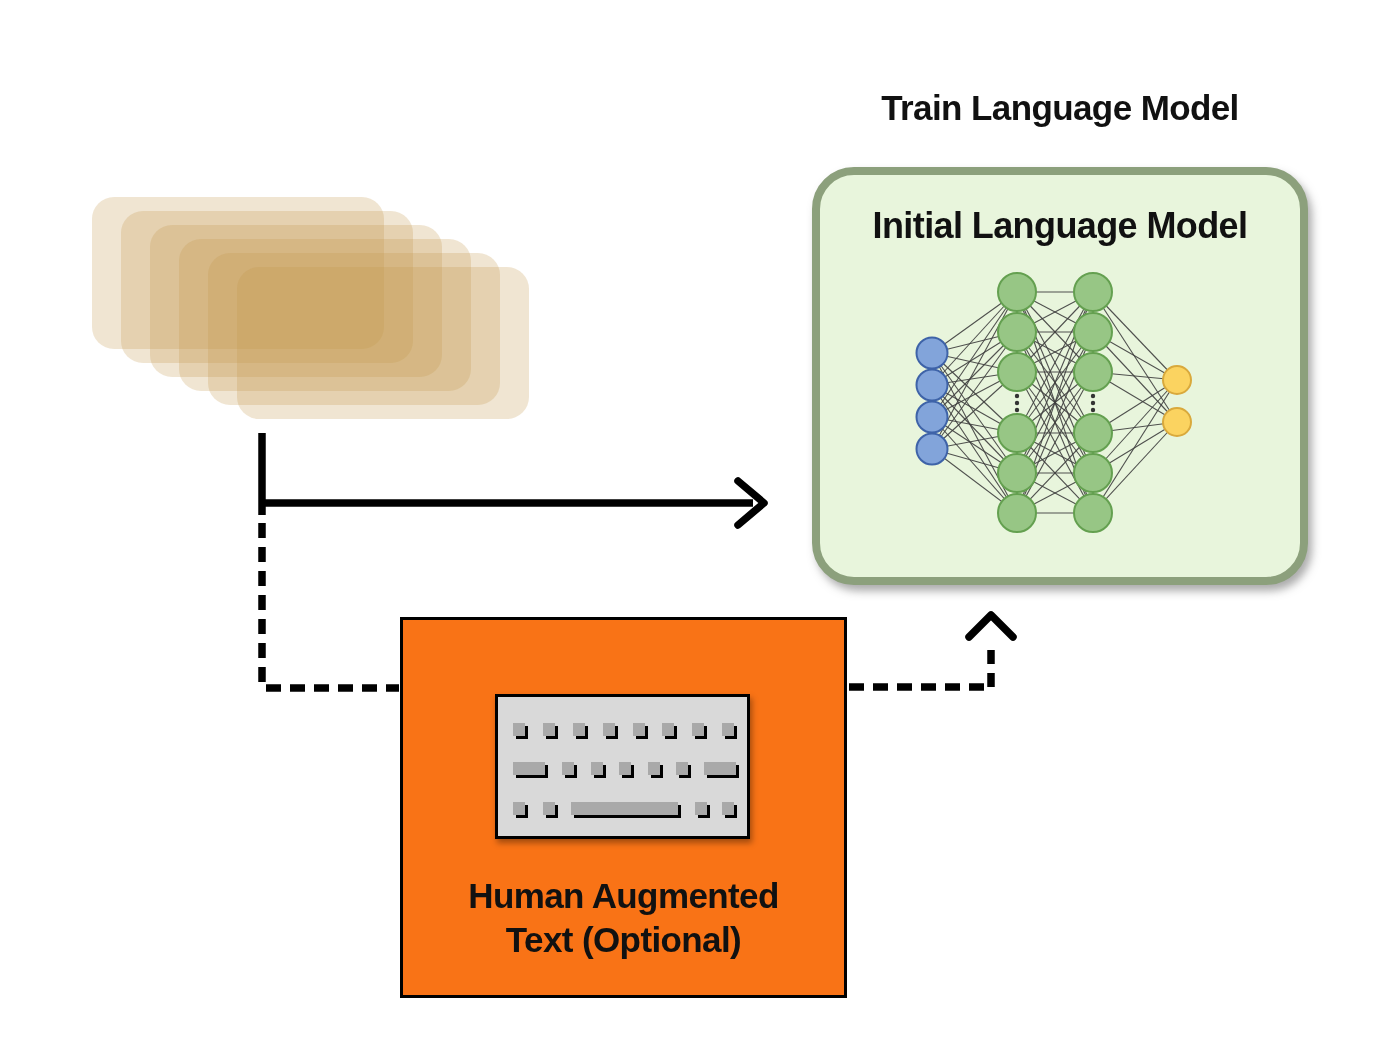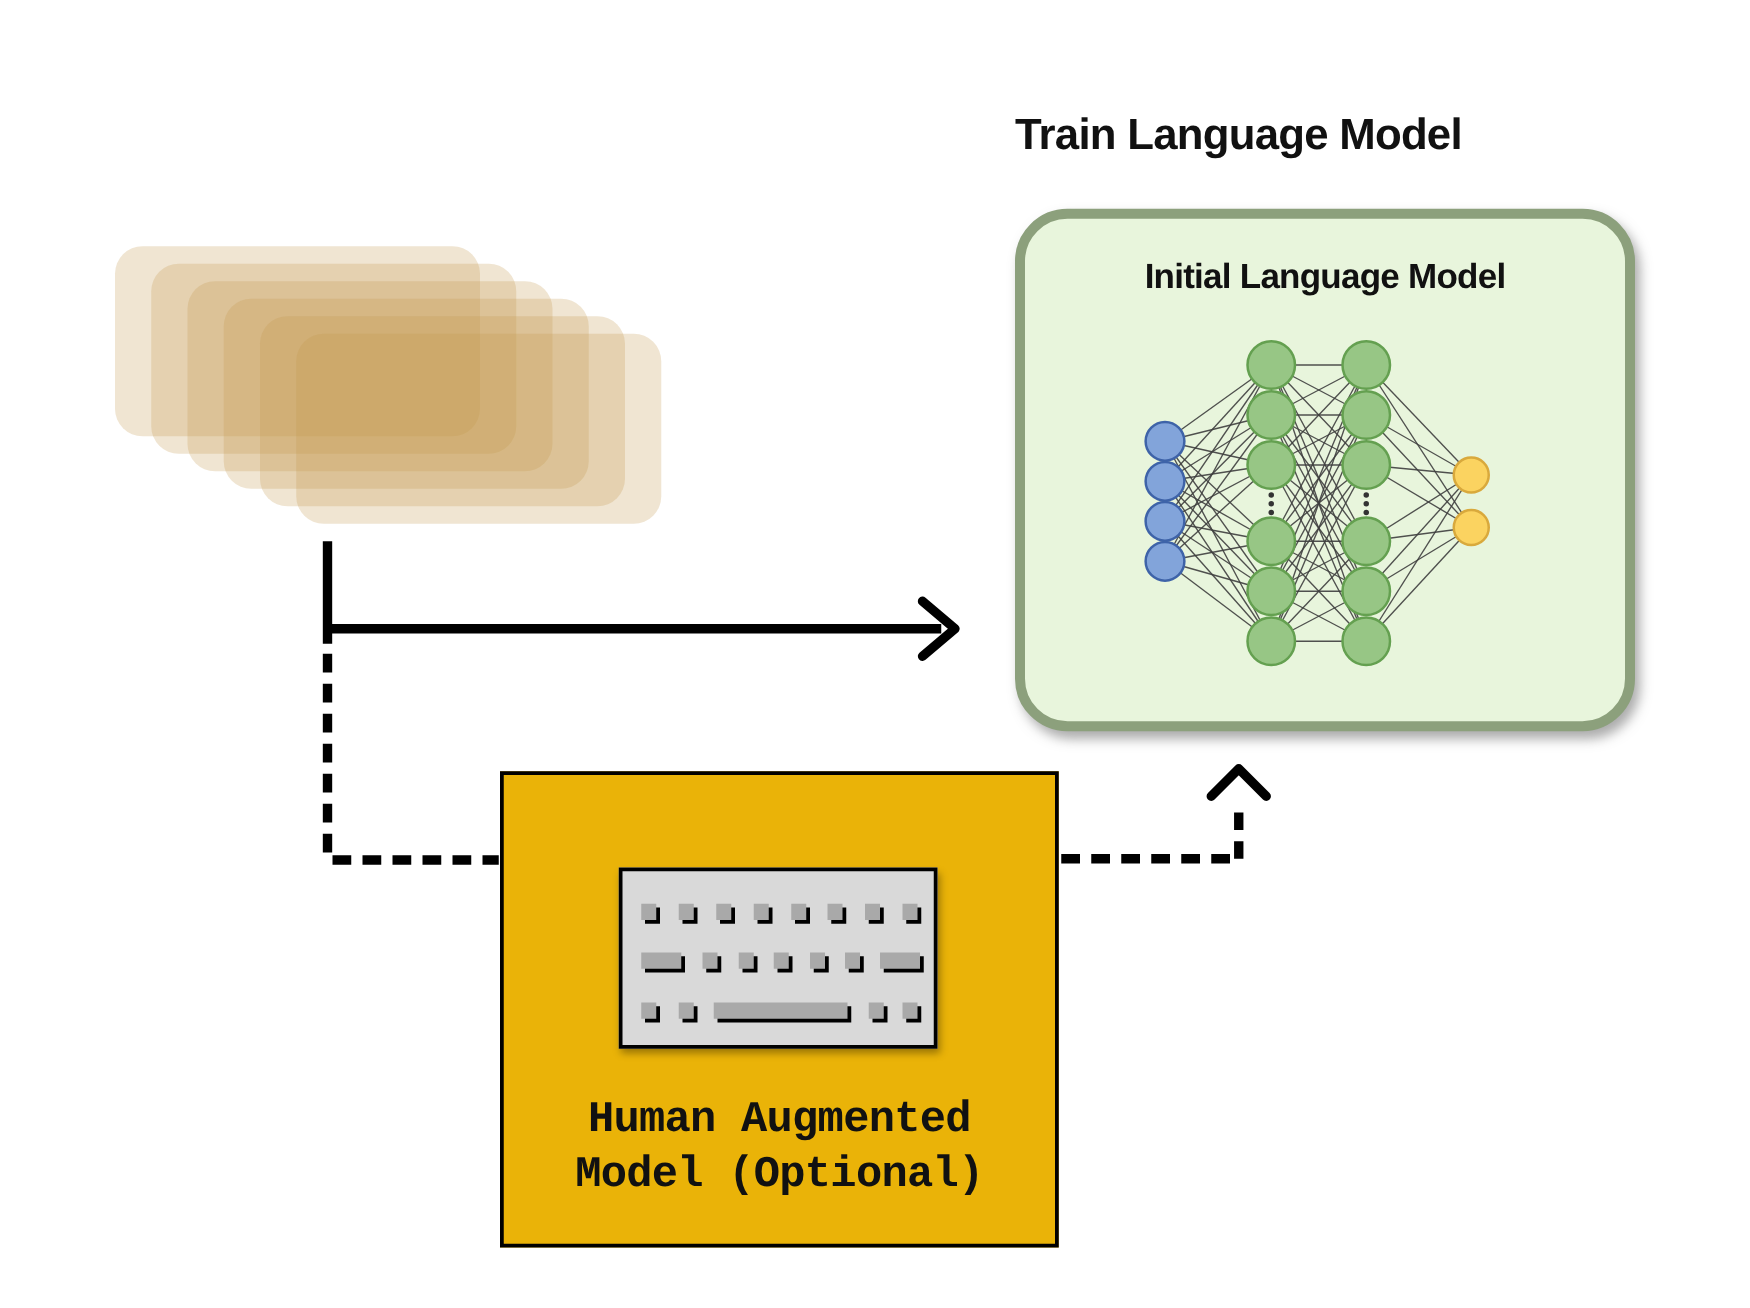--- a/index.html
+++ b/index.html
@@ -1,28 +1,28 @@
 <!DOCTYPE html>
 <html><head>
 <meta charset="utf-8">
 <style>
   html,body{margin:0;padding:0;background:#fff;}
   .canvas{position:relative;width:1400px;height:1046px;background:#ffffff;overflow:hidden;
           font-family:"Liberation Sans",sans-serif;color:#111;}
-  .heading{position:absolute;font-weight:700;font-size:35px;letter-spacing:-0.6px;white-space:nowrap;}
+  .heading{position:absolute;font-weight:700;font-size:35px;letter-spacing:-0.6px;text-align:center;white-space:nowrap;}
   .prompts-label{left:60px;top:138px;width:460px;}
   .train-label{left:812px;top:88px;width:496px;}
 
   .dataset-stack{position:absolute;left:92px;top:197px;width:437px;height:222px;}
   .card{position:absolute;}
 
   .model-box{position:absolute;left:812px;top:167px;width:496px;height:418px;box-sizing:border-box;
              border:8px solid #8ca07c;border-radius:42px;background:#e8f5dc;
              box-shadow:4px 6px 9px rgba(90,90,90,.5);}
-  .model-box-label{margin-top:30px;text-align:center;font-weight:700;font-size:28px;letter-spacing:-0.6px;}
+  .model-box-label{margin-top:30px;text-align:center;font-weight:700;font-size:36px;letter-spacing:-0.6px;}
   #nn-svg{position:absolute;left:-8px;top:-8px;}
 
   .arrows{position:absolute;left:0;top:0;pointer-events:none;}
   .arrows path,.arrows polyline{fill:none;}
 
   .human-box{position:absolute;left:400px;top:617px;width:447px;height:381px;box-sizing:border-box;
              border:3px solid #000;background:#f8f8f8;}
   .keyboard{position:absolute;left:92px;top:74px;width:255px;height:145px;box-sizing:border-box;
             border:3px solid #000;background:#d9d9d9;box-shadow:2px 4px 6px rgba(0,0,0,.35);}
   .key{position:absolute;}
@@ -152,21 +152,21 @@
     <path class="arrow" d="M262,433 V515" stroke-width="7.5" stroke="#000000"></path>
     <path class="arrow" d="M262,503 H753" stroke-width="7.5" stroke="#000000"></path>
     <polyline class="arrow" points="738,481 764,503 738,525" stroke-width="7.5" stroke-linecap="round" stroke-linejoin="round" stroke="#000000"></polyline>
     <path class="arrow" d="M262,523 V684" stroke-width="7.5" stroke-dasharray="15 9" stroke="#000000"></path>
     <path class="arrow" d="M266,688 H399" stroke-width="7.5" stroke-dasharray="15 9" stroke="#000000"></path>
     <path class="arrow" d="M849,687 H991" stroke-width="7.5" stroke-dasharray="15 9" stroke="#000000"></path>
     <path class="arrow" d="M991,687 V642" stroke-width="7.5" stroke-dasharray="14 9" stroke="#000000"></path>
     <polyline class="arrow" points="969,637 991,615 1013,637" stroke-width="7.5" stroke-linecap="round" stroke-linejoin="round" stroke="#000000"></polyline>
   </svg>
 
-  <div class="human-box" id="human-box" style="background: #eab308; border-color: rgb(0, 0, 0); font-family: Liberation Mono, monospace;">
+  <div class="human-box" id="human-box" style="background: #f97316; border-color: rgb(0, 0, 0);">
     <div id="keyboard" class="keyboard" style="background: rgb(217, 217, 217); border-color: rgb(0, 0, 0);">
         <div class="key" style="left: 15px; top: 26px; width: 12px; height: 13px; background: rgb(169, 169, 169); box-shadow: rgb(0, 0, 0) 3px 3px 0px;"></div>
         <div class="key" style="left: 45px; top: 26px; width: 12px; height: 13px; background: rgb(169, 169, 169); box-shadow: rgb(0, 0, 0) 3px 3px 0px;"></div>
         <div class="key" style="left: 75px; top: 26px; width: 12px; height: 13px; background: rgb(169, 169, 169); box-shadow: rgb(0, 0, 0) 3px 3px 0px;"></div>
         <div class="key" style="left: 105px; top: 26px; width: 12px; height: 13px; background: rgb(169, 169, 169); box-shadow: rgb(0, 0, 0) 3px 3px 0px;"></div>
         <div class="key" style="left: 135px; top: 26px; width: 12px; height: 13px; background: rgb(169, 169, 169); box-shadow: rgb(0, 0, 0) 3px 3px 0px;"></div>
         <div class="key" style="left: 164px; top: 26px; width: 12px; height: 13px; background: rgb(169, 169, 169); box-shadow: rgb(0, 0, 0) 3px 3px 0px;"></div>
         <div class="key" style="left: 194px; top: 26px; width: 12px; height: 13px; background: rgb(169, 169, 169); box-shadow: rgb(0, 0, 0) 3px 3px 0px;"></div>
         <div class="key" style="left: 224px; top: 26px; width: 12px; height: 13px; background: rgb(169, 169, 169); box-shadow: rgb(0, 0, 0) 3px 3px 0px;"></div>
         <div class="key" style="left: 15px; top: 65px; width: 32px; height: 13px; background: rgb(169, 169, 169); box-shadow: rgb(0, 0, 0) 3px 3px 0px;"></div>
@@ -177,17 +177,17 @@
         <div class="key" style="left: 178px; top: 65px; width: 12px; height: 13px; background: rgb(169, 169, 169); box-shadow: rgb(0, 0, 0) 3px 3px 0px;"></div>
         <div class="key" style="left: 206px; top: 65px; width: 32px; height: 13px; background: rgb(169, 169, 169); box-shadow: rgb(0, 0, 0) 3px 3px 0px;"></div>
         <div class="key" style="left: 15px; top: 105px; width: 12px; height: 13px; background: rgb(169, 169, 169); box-shadow: rgb(0, 0, 0) 3px 3px 0px;"></div>
         <div class="key" style="left: 45px; top: 105px; width: 12px; height: 13px; background: rgb(169, 169, 169); box-shadow: rgb(0, 0, 0) 3px 3px 0px;"></div>
         <div class="key" style="left: 73px; top: 105px; width: 107px; height: 13px; background: rgb(169, 169, 169); box-shadow: rgb(0, 0, 0) 3px 3px 0px;"></div>
         <div class="key" style="left: 197px; top: 105px; width: 12px; height: 13px; background: rgb(169, 169, 169); box-shadow: rgb(0, 0, 0) 3px 3px 0px;"></div>
         <div class="key" style="left: 224px; top: 105px; width: 12px; height: 13px; background: rgb(169, 169, 169); box-shadow: rgb(0, 0, 0) 3px 3px 0px;"></div>
       </div>
     <div class="human-label">
       <div>Human Augmented</div>
-      <div>Model (Optional)</div>
+      <div>Text (Optional)</div>
     </div>
   </div>
 
 </div>
 
 </body></html>

